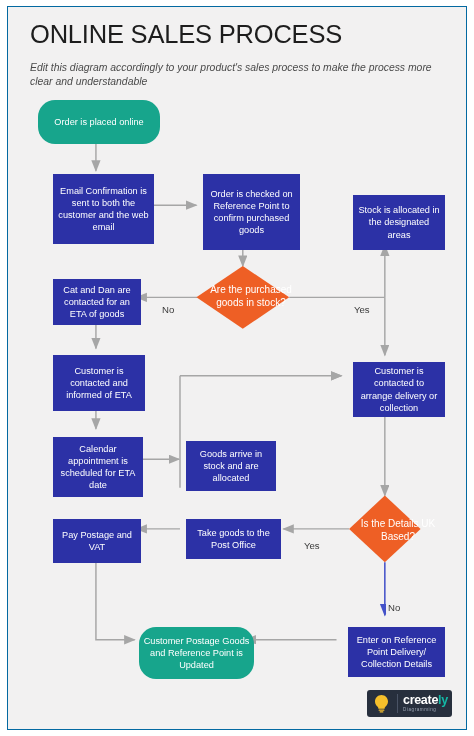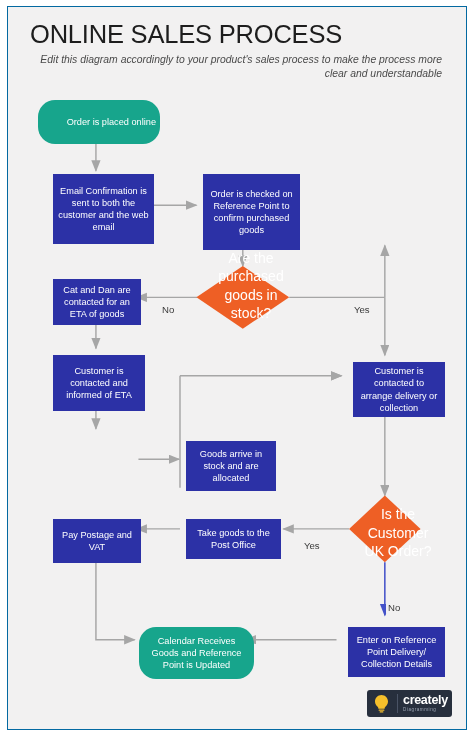--- a/index.html
+++ b/index.html
@@ -28,47 +28,46 @@
   #header{position:absolute;left:22px;top:14px;width:420px;}
   #title{
     font-size:25.5px;
     letter-spacing:-0.2px;
     color:#1d1d1d;
     font-weight:400;
     line-height:1.08;
     white-space:nowrap;
   }
   #subtitle{
-    margin-top:4px;
+    margin-top:12px;
     font-size:10.4px;
     font-style:italic;
     color:#4a4a4a;
     line-height:1.42;
     width:412px;
-    text-align:right;
   }
   
   #canvas{position:absolute;left:0;top:0;width:100%;height:100%;}
   
   .node{
     position:absolute;
     box-sizing:border-box;
-    display:flex;align-items:center;justify-content:flex-end;
+    display:flex;align-items:center;justify-content:center;
     text-align:center;
     color:#ffffff;
     font-size:9.2px;
     line-height:1.33;
     padding:2px 4px;
   }
   .blue{background:#2c31a6;border:1px solid #2c31a6;}
   .green{background:#17a58c;border-radius:17px;}
   .diamond-label{
     position:absolute;
-    display:flex;align-items:flex-end;justify-content:center;
-    text-align:center;color:#ffffff;font-size:14px;line-height:1.33;
+    display:flex;align-items:flex-start;justify-content:center;
+    text-align:center;color:#ffffff;font-size:10px;line-height:1.33;
     pointer-events:none;
   }
   .edge-label{
     position:absolute;
     font-size:9.6px;
     color:#3b3b3b;
     background:#f2f1f1;
     padding:0 2px;
     line-height:1;
     white-space:nowrap;
@@ -86,21 +85,21 @@
     box-sizing:border-box;
   }
   #bulb{
     width:21px;height:21px;
     display:flex;align-items:center;justify-content:center;
     flex:0 0 auto;
   }
   #logo-divider{width:1px;height:19px;background:#4a5365;margin:0 5px;}
   #logo-text{line-height:1;}
   #logo-word{font-size:12.5px;font-weight:bold;color:#ffffff;letter-spacing:-0.3px;}
-  #logo-word .ly{color:#ffffff;}
+  #logo-word .ly{color:#14b8a6;}
   #logo-sub{font-size:4.6px;color:#9aa3b2;letter-spacing:0.55px;margin-top:1px;}
 </style>
 </head>
 <body>
 
 <div id="page">
   <div id="sheet">
 
     <div id="header">
       <div id="title">ONLINE SALES PROCESS</div>
@@ -169,60 +168,66 @@
     </div>
 
     <div class="node blue" style="left:45px;top:167px;width:101px;height:70px;">
       <span>Email Confirmation is sent to both the customer and the web email</span>
     </div>
 
     <div class="node blue" style="left:195px;top:167px;width:97px;height:76px;">
       <span>Order is checked on Reference Point to confirm purchased goods</span>
     </div>
 
+    <div class="node blue" style="left:345px;top:188px;width:92px;height:55px;">
+      <span>Stock is allocated in the designated areas</span>
+    </div>
 
     <div class="diamond-label" style="left:199px;top:276px;width:88px;height:40px;">
       <span>Are the purchased goods  in stock?</span>
     </div>
 
     <div class="node blue" style="left:45px;top:272px;width:88px;height:46px;">
       <span>Cat and Dan are contacted for an ETA of goods</span>
     </div>
 
     <div class="node blue" style="left:45px;top:348px;width:92px;height:56px;">
       <span>Customer is contacted and informed of ETA</span>
     </div>
 
+    <div class="node blue" style="left:45px;top:430px;width:90px;height:60px;">
+      <span>Calendar appointment is scheduled for ETA date</span>
+    </div>
 
     <div class="node blue" style="left:178px;top:434px;width:90px;height:50px;">
       <span>Goods arrive in stock and are allocated</span>
     </div>
 
     <div class="node blue" style="left:345px;top:355px;width:92px;height:55px;">
       <span>Customer is contacted to arrange delivery or collection</span>
     </div>
 
     <div class="diamond-label" style="left:348px;top:510px;width:84px;height:44px;">
-      <span>Is the Customer  UK Order?</span>
+      <span>Is the Details  UK Based?</span>
     </div>
 
     <div class="node blue" style="left:178px;top:512px;width:95px;height:40px;">
       <span>Take goods to the Post Office</span>
     </div>
 
     <div class="node blue" style="left:340px;top:620px;width:97px;height:50px;">
       <span>Enter on Reference Point Delivery/ Collection Details</span>
     </div>
 
     <div class="node blue" style="left:45px;top:512px;width:88px;height:44px;">
       <span>Pay Postage and VAT</span>
     </div>
 
     <div class="node green" style="left:131px;top:620px;width:115px;height:52px;">
-      <span>Calendar Receives Goods and Reference Point is Updated</span>
+      <span>Customer Postage Goods and Reference Point is Updated</span>
     </div>
 
     <div class="edge-label" style="left:152px;top:290px;">No</div>
     <div class="edge-label" style="left:344px;top:290px;">Yes</div>
     <div class="edge-label" style="left:294px;top:526px;">Yes</div>
     <div class="edge-label" style="left:378px;top:588px;">No</div>
 
     <div id="logo">
       <div id="bulb">
         <svg width="17" height="19" viewBox="0 0 17 19">

